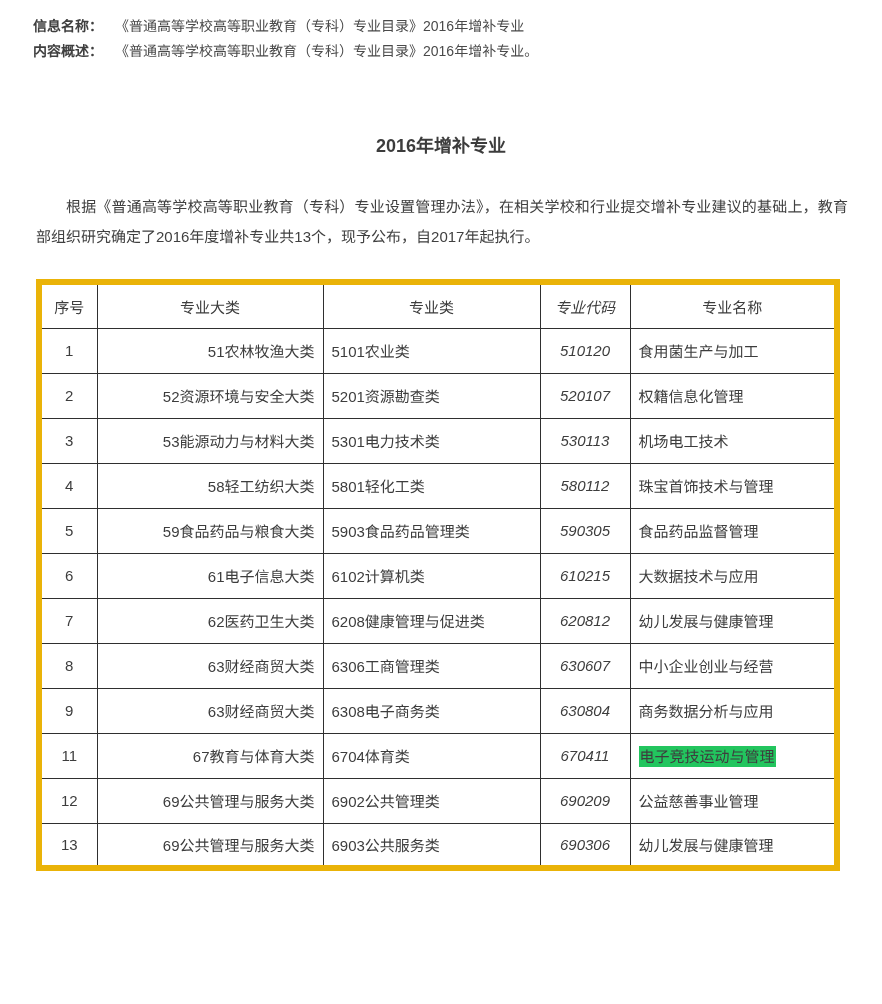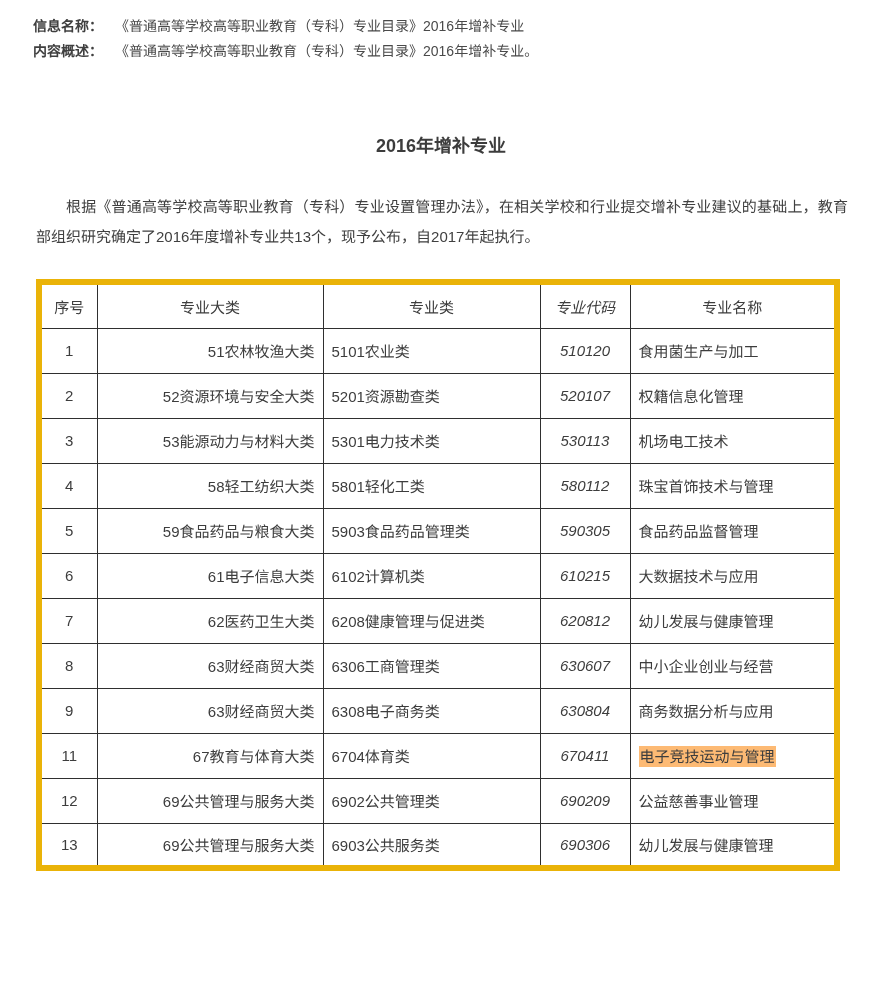--- a/index.html
+++ b/index.html
@@ -166,21 +166,21 @@
         <td class="col1">63财经商贸大类</td>
         <td class="col2">6308电子商务类</td>
         <td class="col3">630804</td>
         <td class="col4">商务数据分析与应用</td>
       </tr>
       <tr>
         <td class="col0">11</td>
         <td class="col1">67教育与体育大类</td>
         <td class="col2">6704体育类</td>
         <td class="col3">670411</td>
-        <td class="col4"><span class="highlight" style="background: #fdba74;">电子竞技运动与管理</span></td>
+        <td class="col4"><span class="highlight" style="background: #22c55e;">电子竞技运动与管理</span></td>
       </tr>
       <tr>
         <td class="col0">12</td>
         <td class="col1">69公共管理与服务大类</td>
         <td class="col2">6902公共管理类</td>
         <td class="col3">690209</td>
         <td class="col4">公益慈善事业管理</td>
       </tr>
       <tr>
         <td class="col0">13</td>

